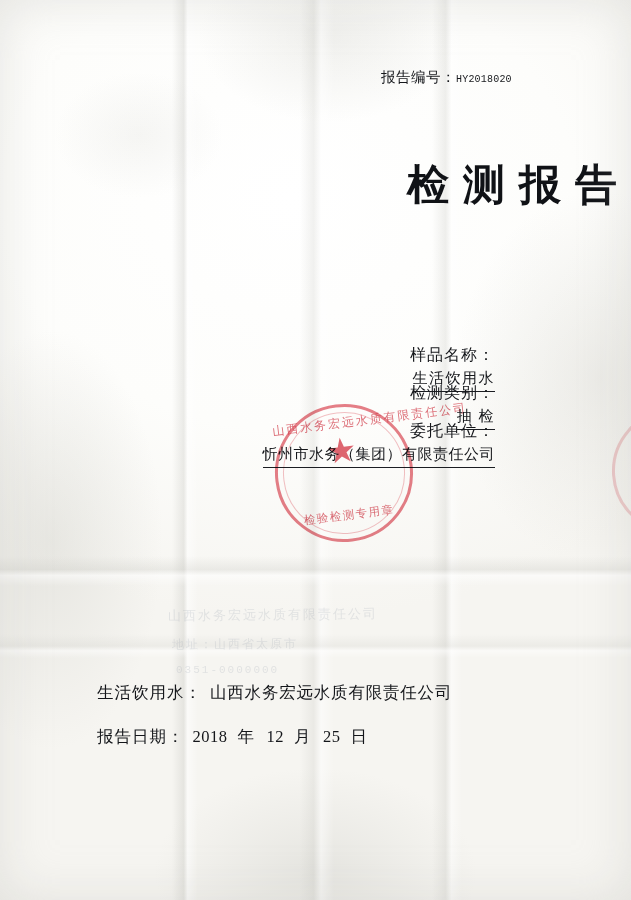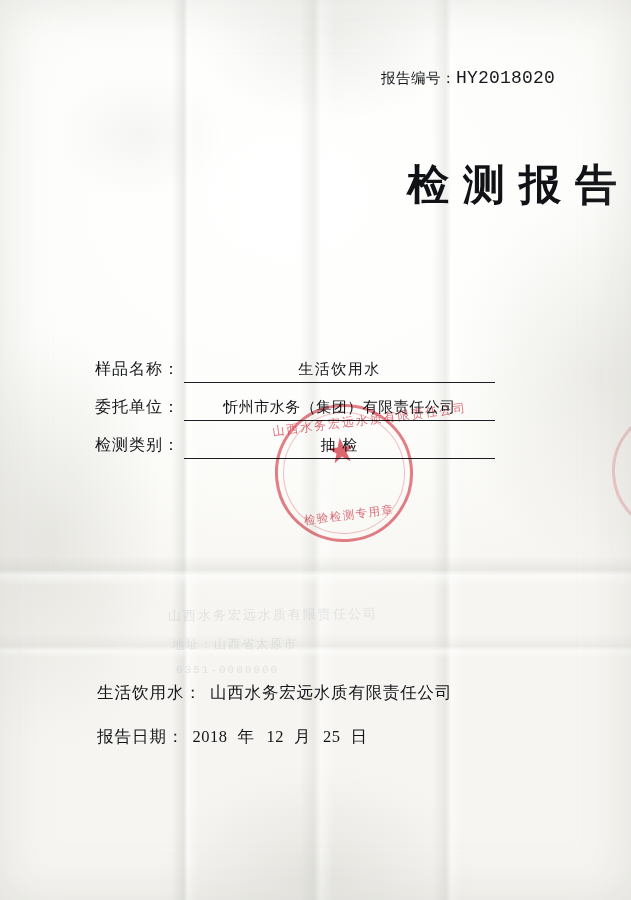--- a/index.html
+++ b/index.html
@@ -65,21 +65,21 @@
     top: 68px;
     left: 381px;
     font-size: 14.5px;
     letter-spacing: 0.5px;
     color: #16181c;
     white-space: nowrap;
     font-family: "Liberation Serif", "DejaVu Serif", serif;
   }
   .report-no .num {
     font-family: "Liberation Mono", "DejaVu Sans Mono", monospace;
-    font-size: 18px;
+    font-size: 10px;
     letter-spacing: 0.2px;
   }
 
   .doc-title {
     position: absolute;
     top: 157px;
     left: 0;
     width: 631px;
     text-align: right;
     font-size: 42px;
@@ -95,20 +95,21 @@
     top: 345px;
     left: 95px;
     width: 400px;
   }
   .field-row {
     position: relative;
     height: 38px;
     display: flex;
     align-items: flex-end;
     white-space: nowrap;
+    flex-direction: column;
   }
   .field-label {
     font-size: 16px;
     letter-spacing: 1px;
     color: #15171b;
     flex: 0 0 auto;
     padding-bottom: 3px;
   }
   .field-value-wrap {
     position: relative;
@@ -266,30 +267,30 @@
   <div class="fields">
 
     <div class="field-row">
       <span class="field-label">样品名称：</span>
       <span class="field-value-wrap">
         <span class="field-value">生活饮用水</span>
       </span>
     </div>
 
     <div class="field-row">
+      <span class="field-label">检测类别：</span>
+      <span class="field-value-wrap">
+        <span class="field-value">抽  检</span>
+      </span>
+    </div>
+
+    <div class="field-row">
       <span class="field-label">委托单位：</span>
       <span class="field-value-wrap">
         <span class="field-value wide">忻州市水务（集团）有限责任公司</span>
-      </span>
-    </div>
-
-    <div class="field-row">
-      <span class="field-label">检测类别：</span>
-      <span class="field-value-wrap">
-        <span class="field-value">抽  检</span>
       </span>
     </div>
 
   </div>
 
   <div class="seal seal-main">
     <div class="seal-arc-top">山西水务宏远水质有限责任公司</div>
     <div class="seal-star">★</div>
     <div class="seal-bottom">检验检测专用章</div>
   </div>

